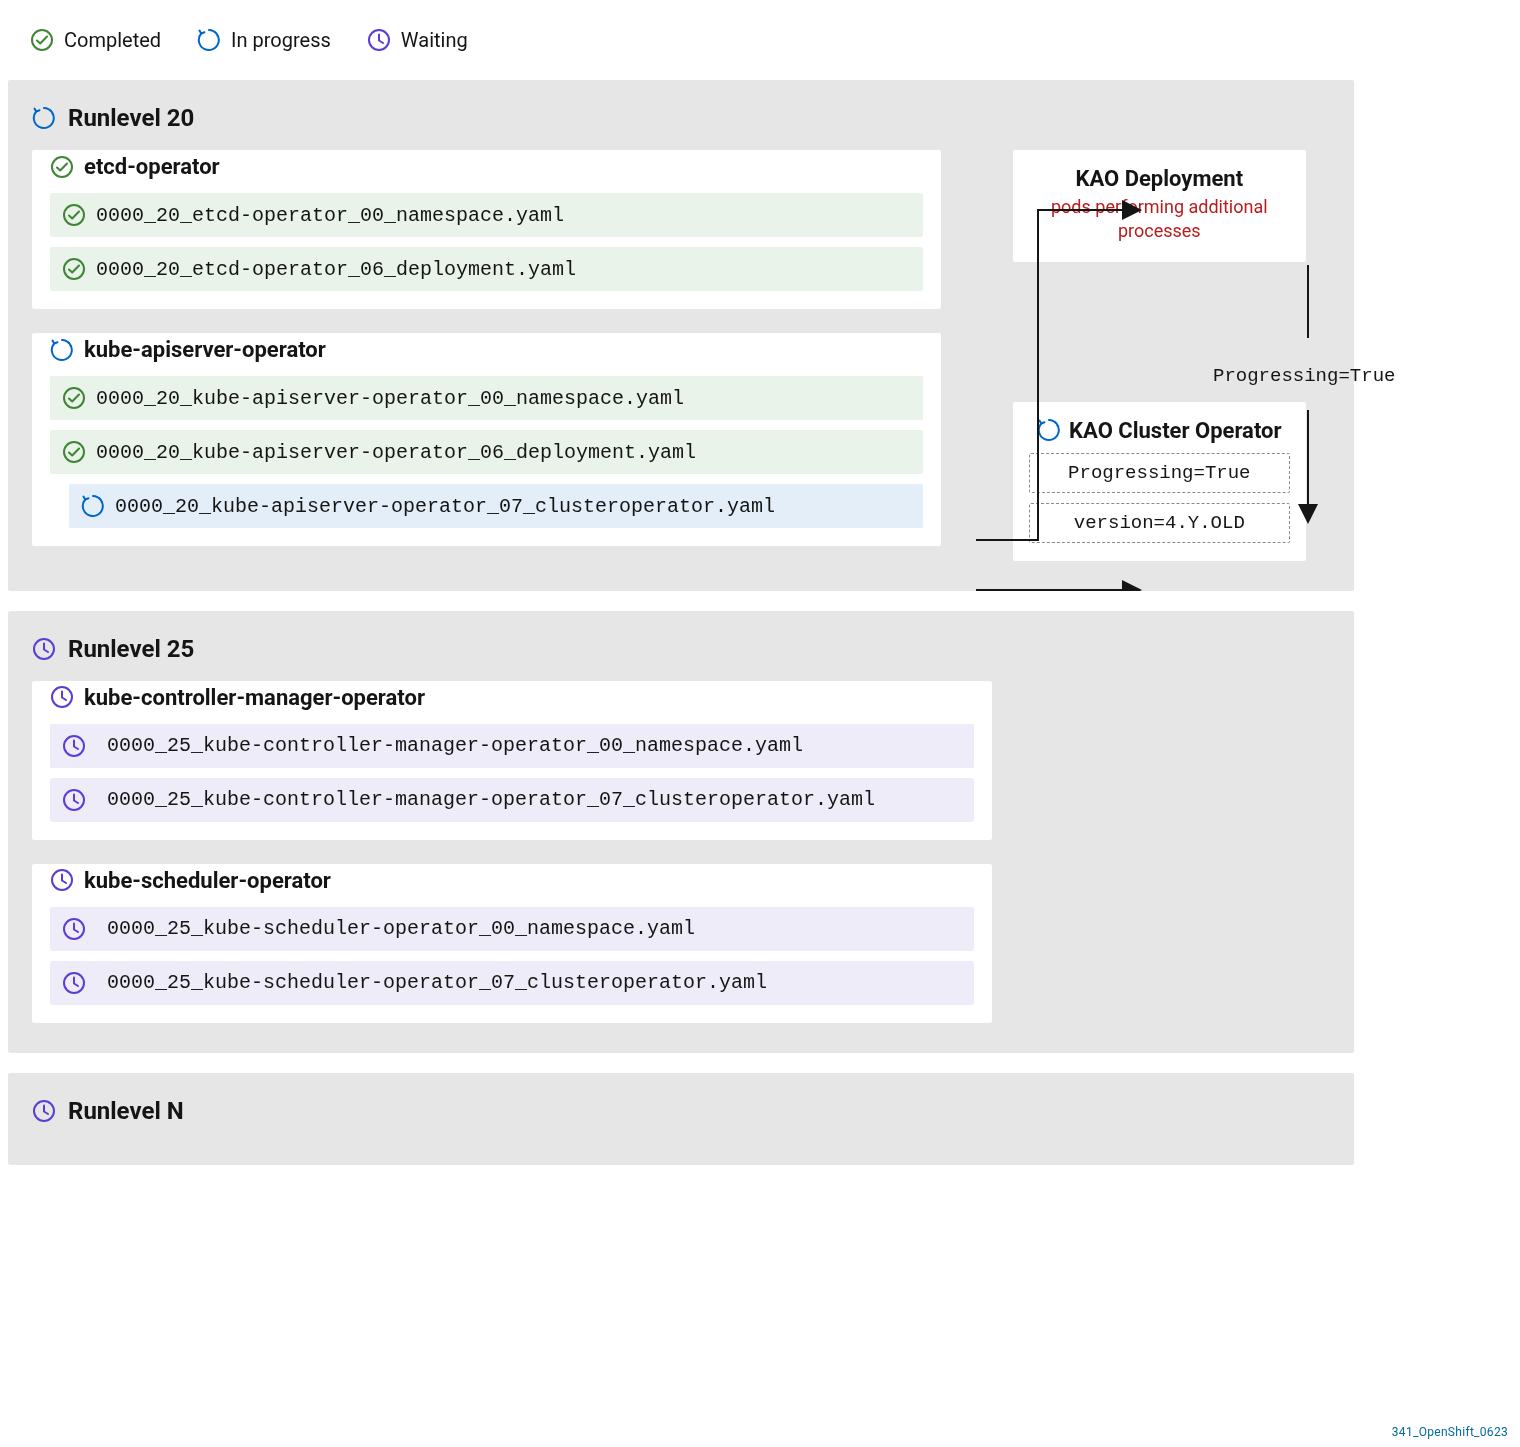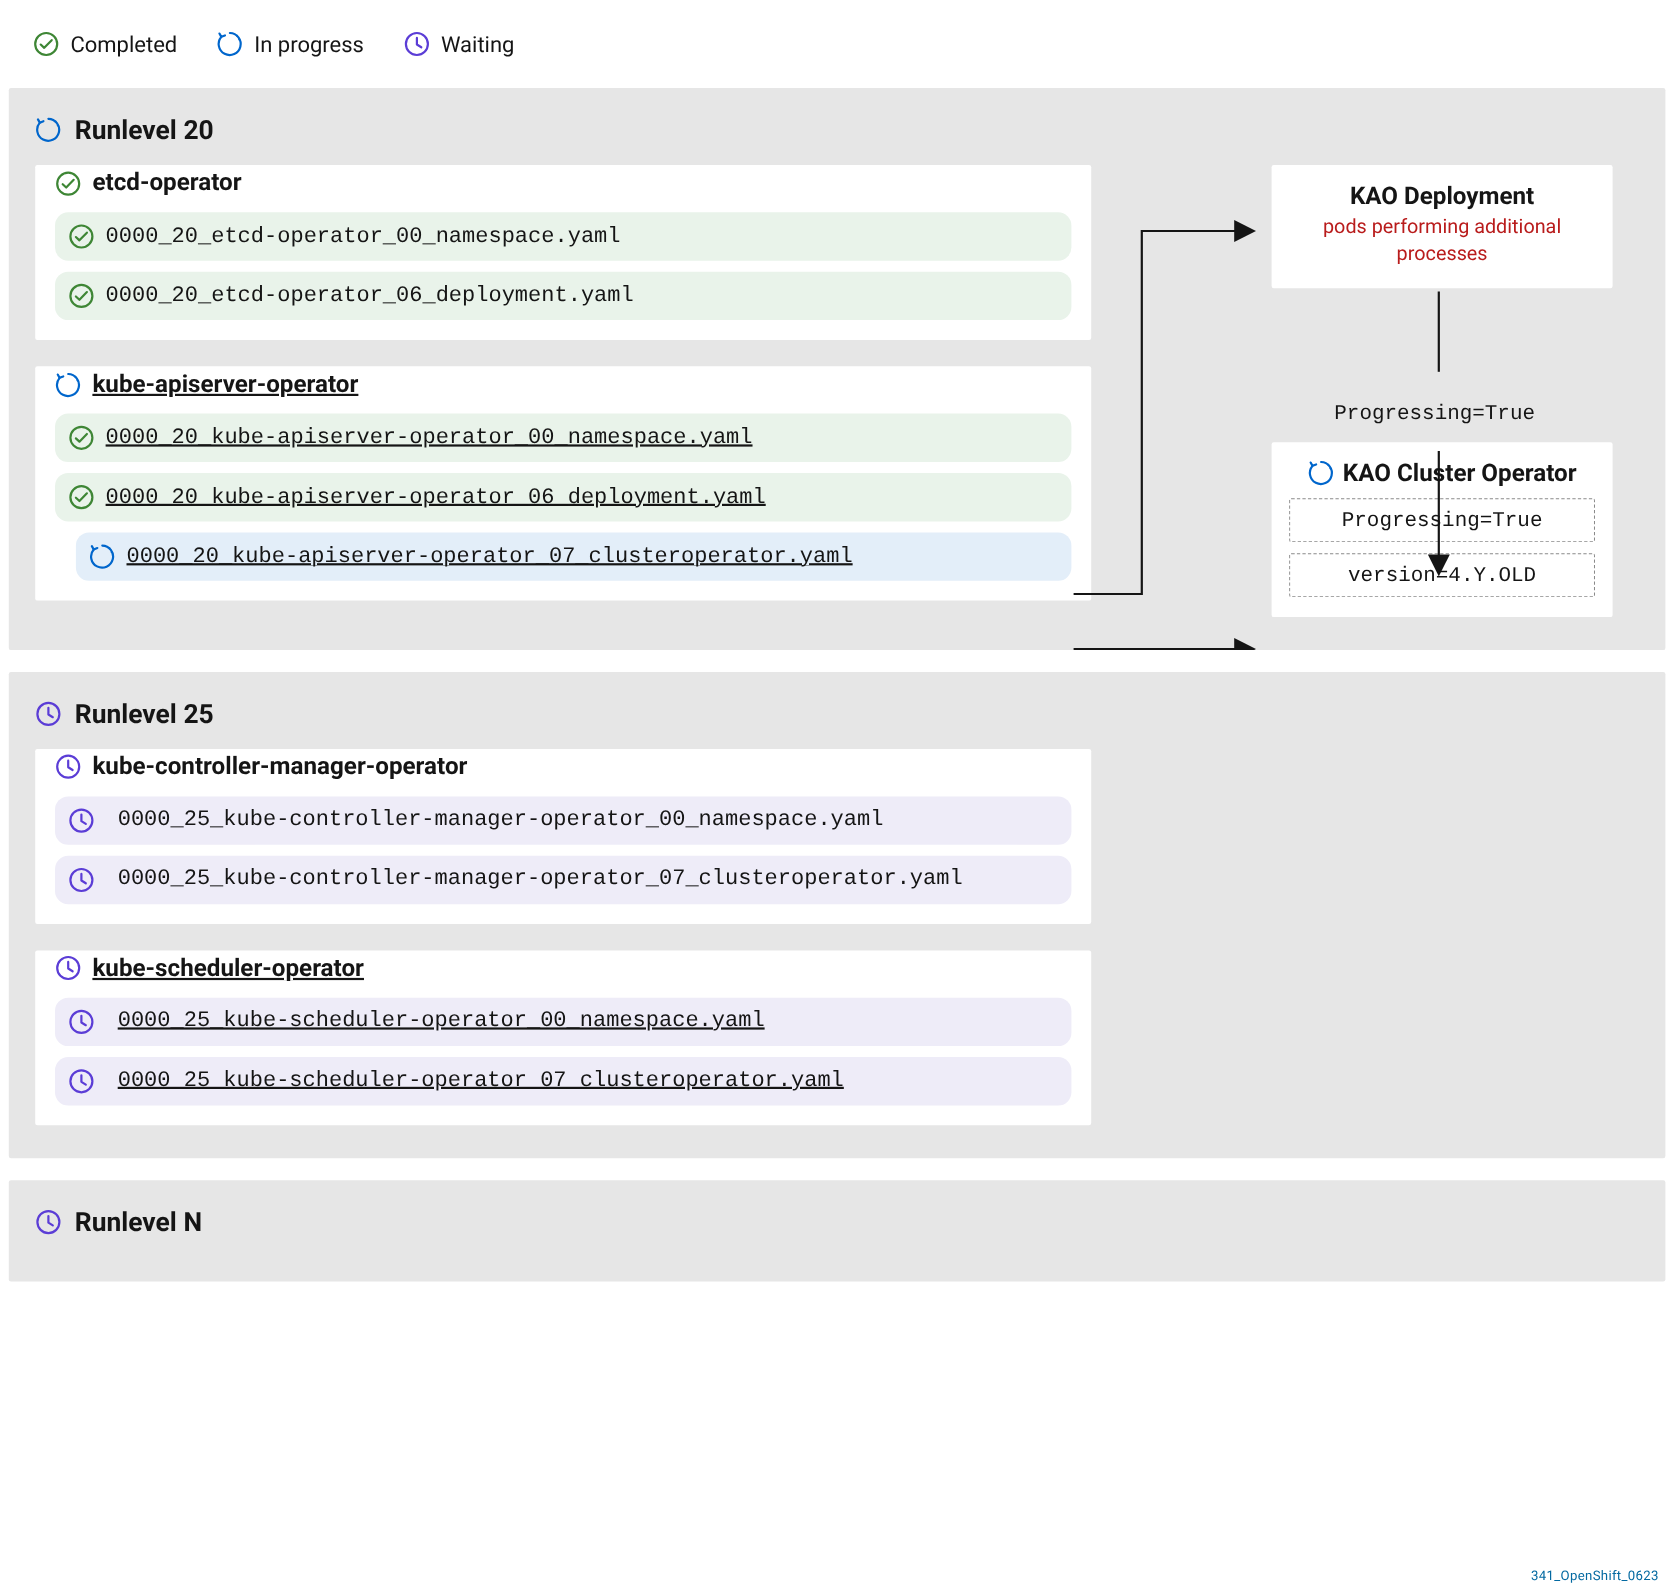--- a/index.html
+++ b/index.html
@@ -25,21 +25,21 @@
       display: flex;
       align-items: center;
       gap: 10px;
     }
 
     
     .section {
       background: #e6e6e6;
       padding: 24px 24px 30px 24px;
       margin-bottom: 20px;
-      width: 1506px;
+      width: 1346px;
       margin-left: 8px;
       border-radius: 2px;
       position: relative;
     }
     .section-header {
       display: flex;
       align-items: center;
       gap: 12px;
       margin-bottom: 18px;
     }
@@ -56,37 +56,37 @@
     .left-col { width: 960px; }
     .right-col { width: 310px; margin-left: auto; margin-right: 24px; }
 
     
     .card {
       background: #ffffff;
       border-radius: 2px;
       padding: 4px 18px 18px 18px;
       margin-bottom: 24px;
     }
-    .card:last-child { margin-bottom: 0; text-decoration: underline; }
+    .card:last-child { margin-bottom: 0; }
     .card-header {
       display: flex;
       align-items: center;
       gap: 10px;
       margin-bottom: 14px;
     }
     .card-title {
       font-size: 22px;
       font-weight: 700;
     }
     .line {
       display: flex;
       align-items: center;
       gap: 10px;
       padding: 10px 12px;
-      border-radius: 12px;
+      border-radius: 2px;
       margin-bottom: 10px;
       font-size: 20px;
     }
     .line:last-child { margin-bottom: 0; }
     .line.completed { background: #e9f3ea; }
     .line.progress  { background: #e3eef9; margin-left: 19px; }
     .line.waiting   { background: #eeecf8; gap: 21px; }
 
     
     .rbox {

